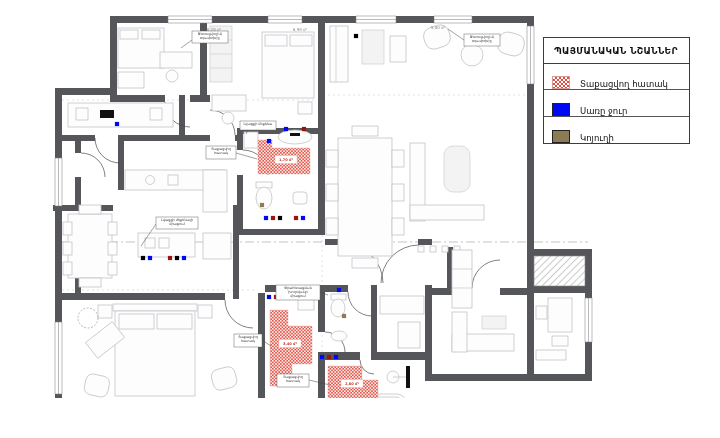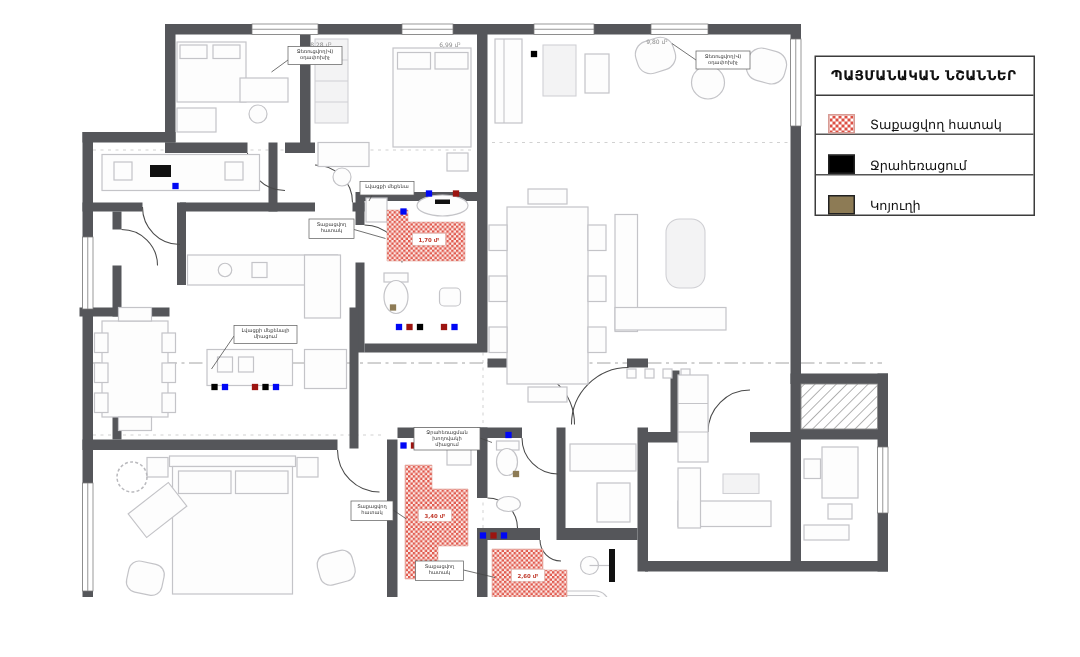--- a/index.html
+++ b/index.html
@@ -373,22 +373,22 @@
 </svg>
 
 <div class="legend">
   <div class="lg-title">ՊԱՅՄԱՆԱԿԱՆ ՆՇԱՆՆԵՐ</div>
   <div id="legend-rows">
         <div class="lg-row">
           <span class="sw sw-hatch"></span>
           <span class="lg-label">Տաքացվող հատակ</span>
         </div>
         <div class="lg-row">
-          <span class="sw" style="background: rgb(0, 0, 0);"></span>
-          <span class="lg-label">Ջրահեռացում</span>
+          <span class="sw" style="background: rgb(0, 7, 245);"></span>
+          <span class="lg-label">Սառը ջուր</span>
         </div>
         <div class="lg-row">
           <span class="sw" style="background: rgb(141, 123, 85);"></span>
           <span class="lg-label">Կոյուղի</span>
         </div>
       </div>
 </div>
 
 </div>
 

